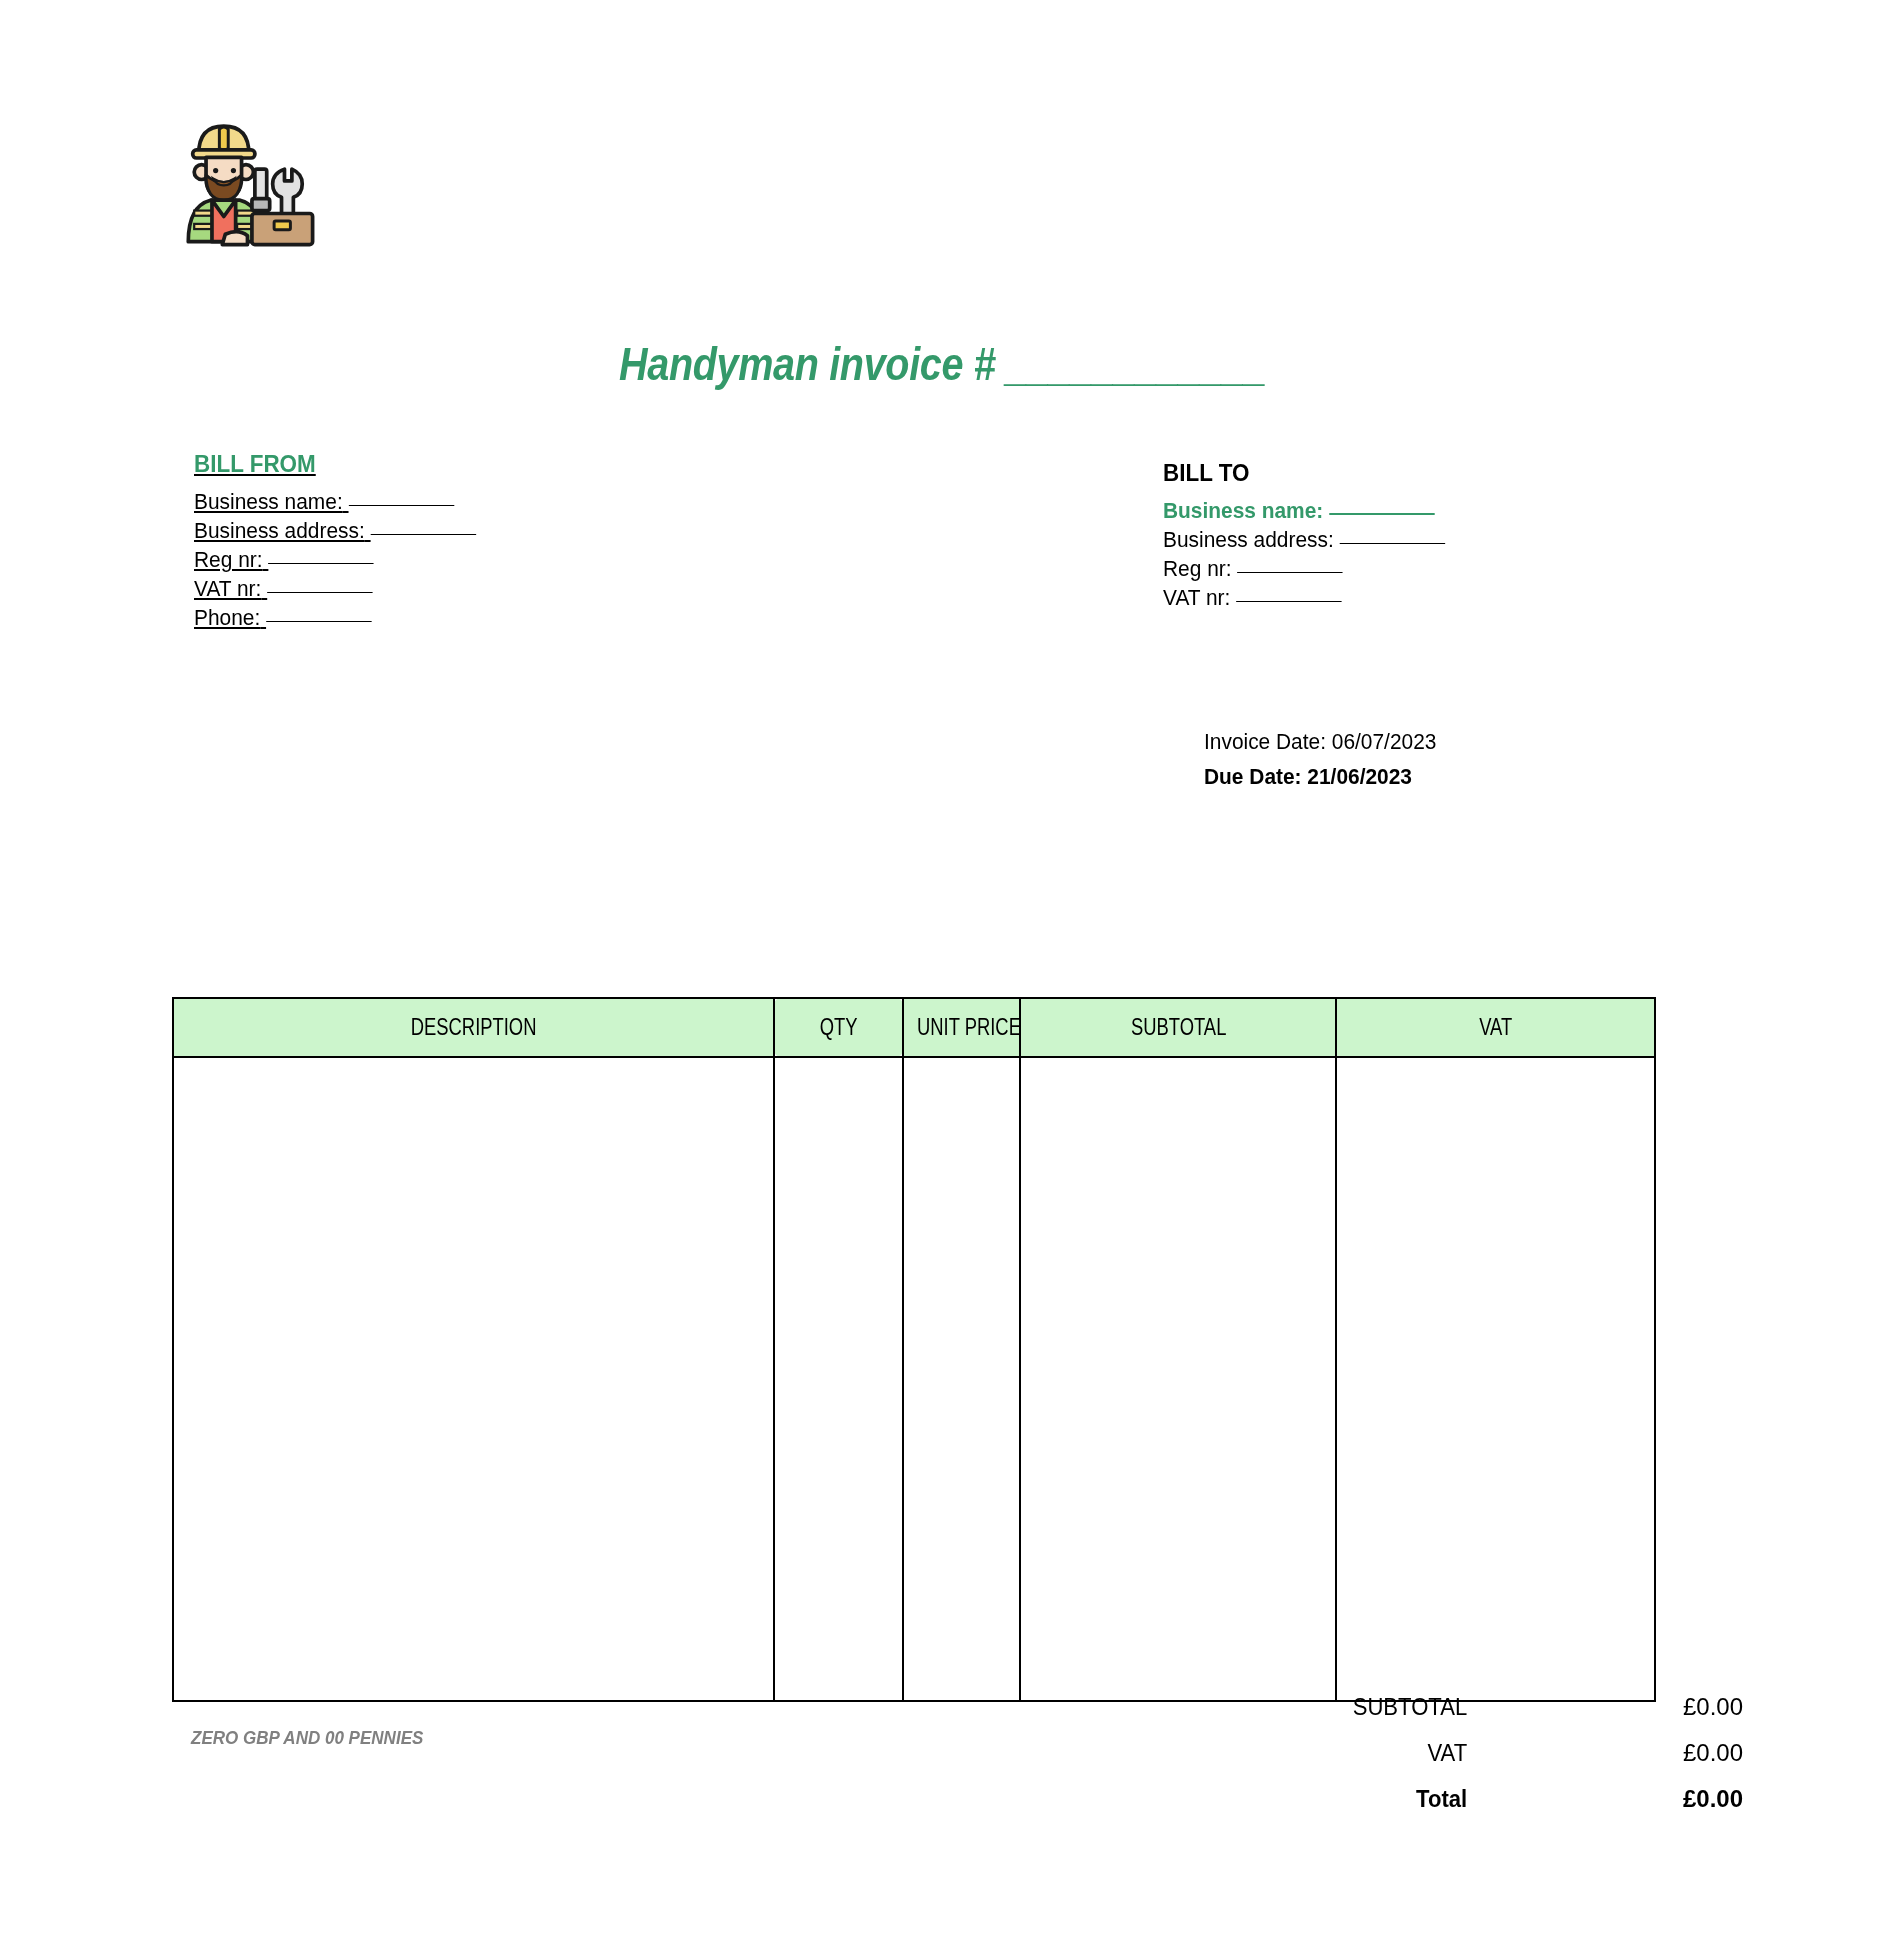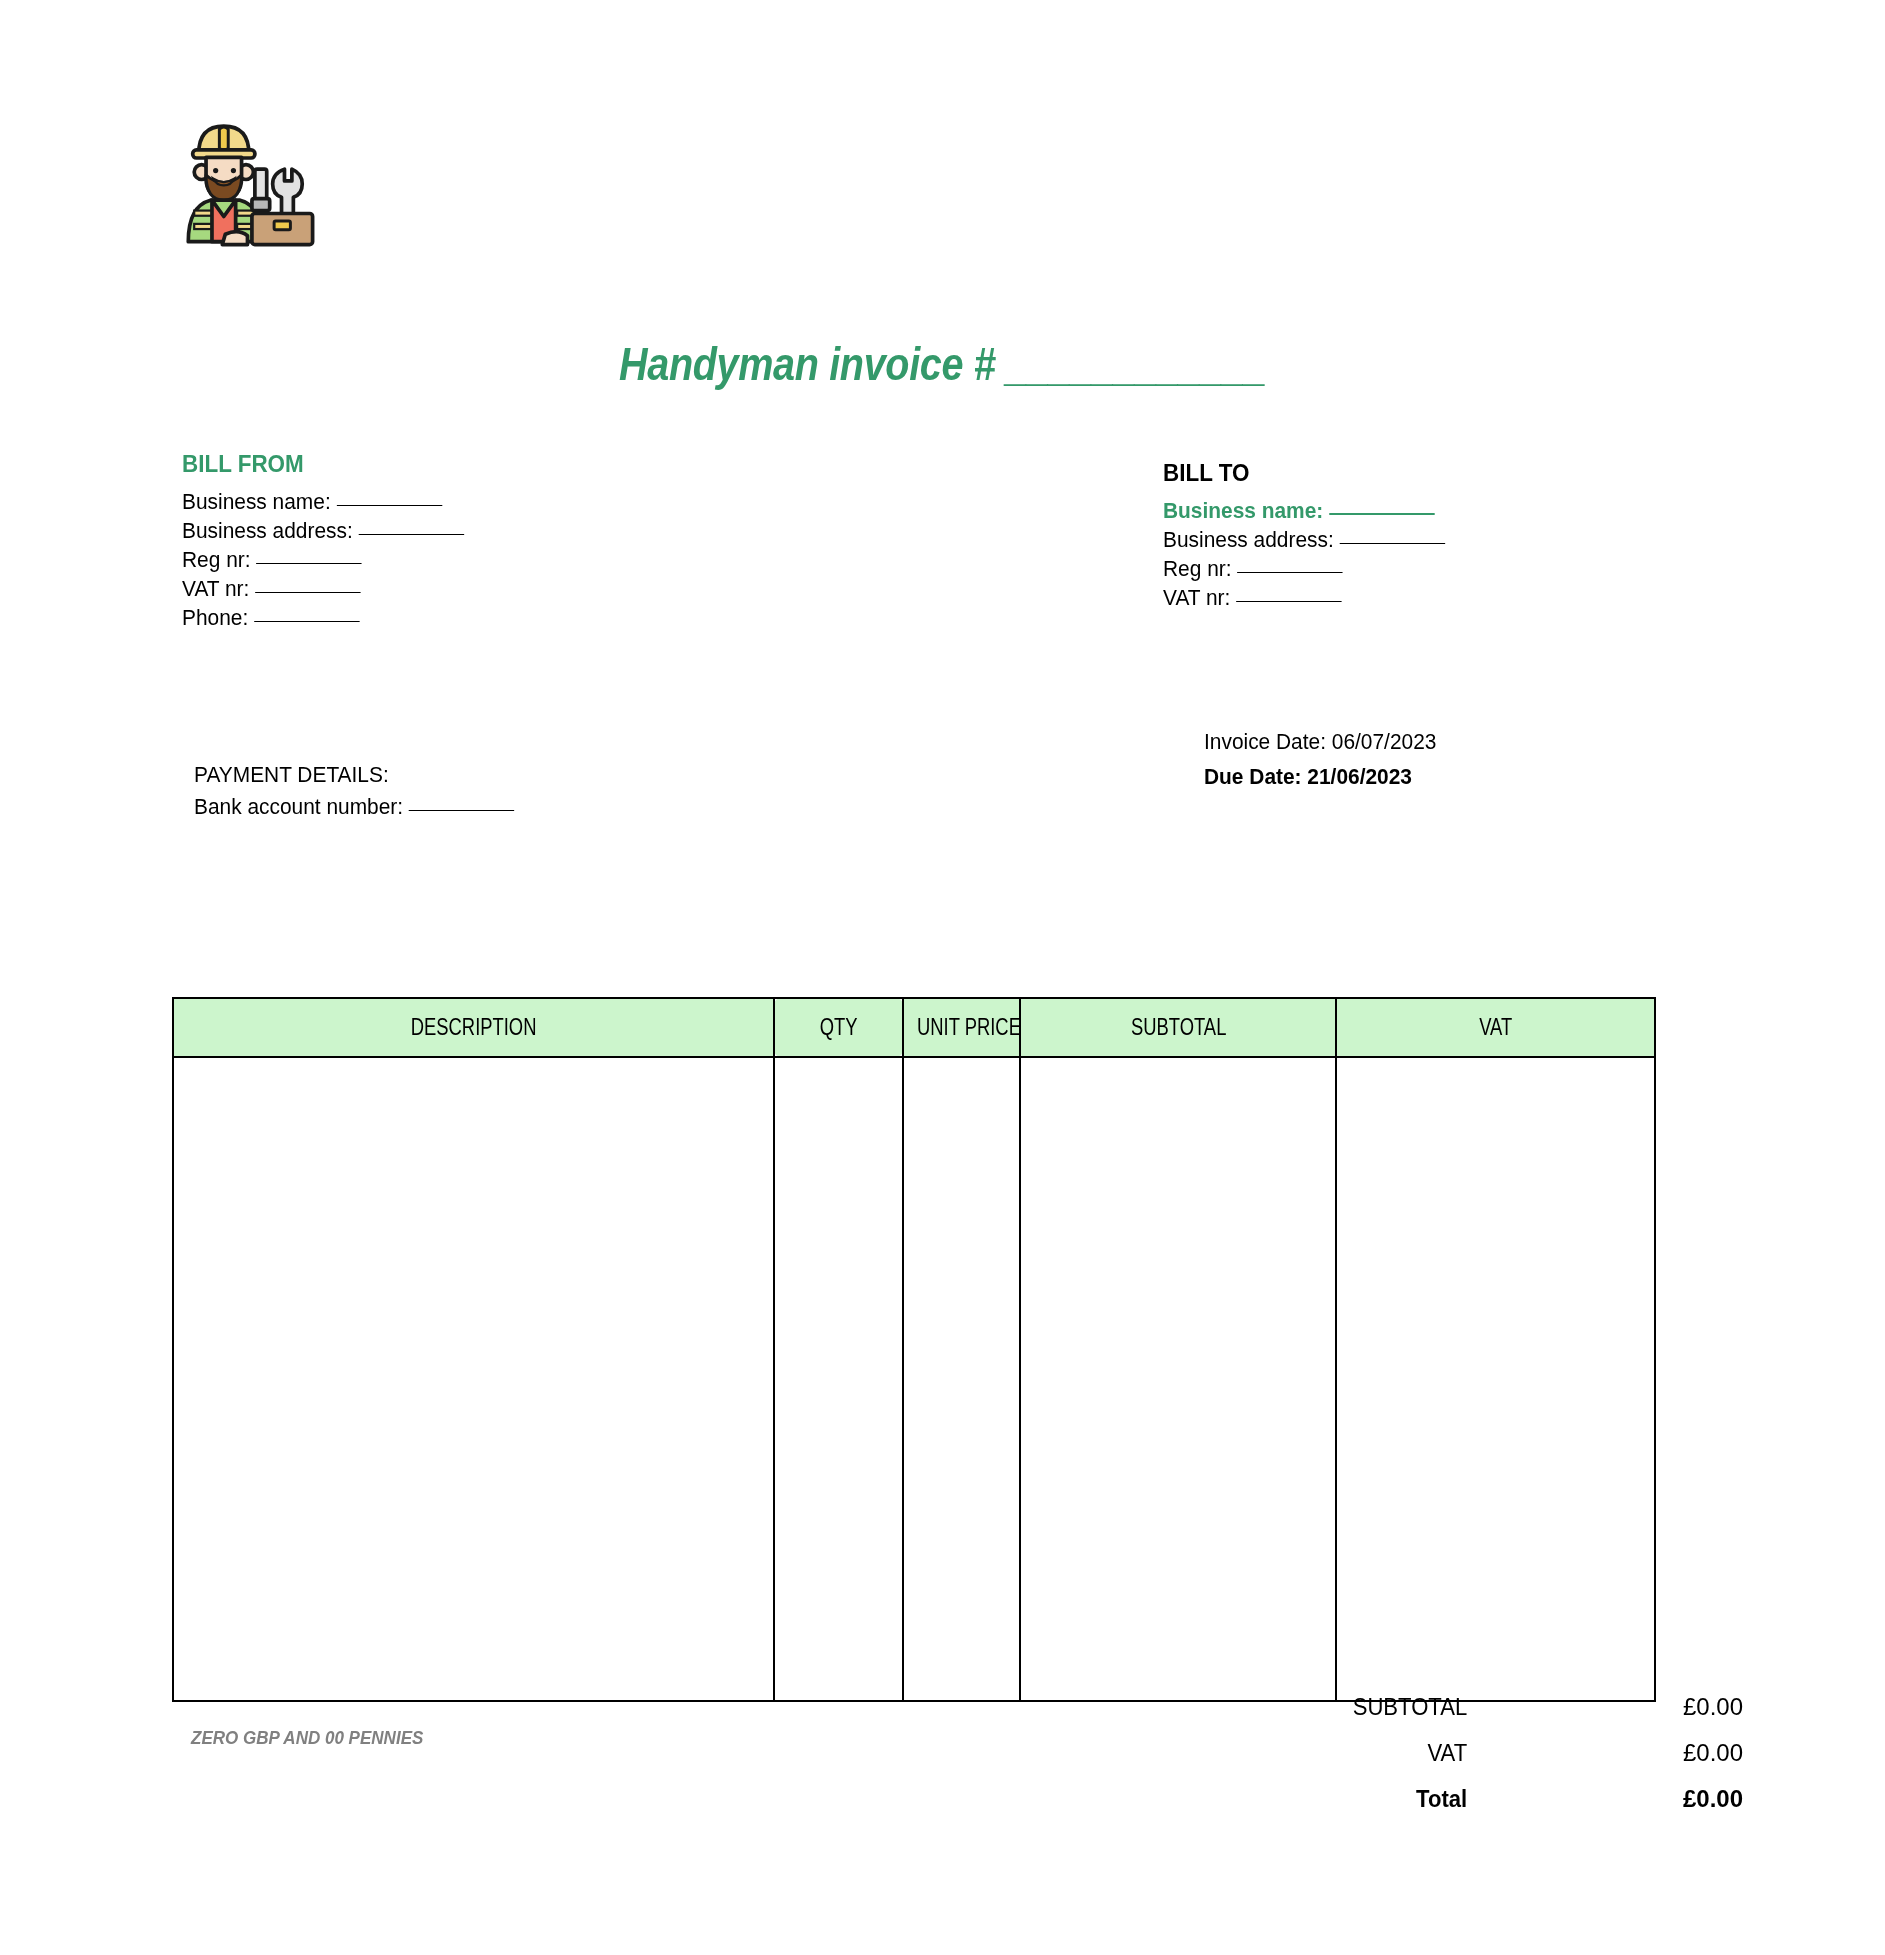--- a/index.html
+++ b/index.html
@@ -46,23 +46,24 @@
     color: #34996A;
     letter-spacing: -0.4px;
     transform: scaleX(0.86);
     transform-origin: center top;
     white-space: nowrap;
   }
 
   
   .col-left {
     position: absolute;
-    left: 182px;
+    left: 194px;
     top: 450px;
     width: 666px;
+    text-decoration: underline;
   }
   .col-right {
     position: absolute;
     left: 1163px;
     top: 450px;
     width: 666px;
     margin-top: 9px;
   }
 
   .section-head {
@@ -297,27 +298,20 @@
       <span>VAT nr:</span>
       <span class="blank"></span>
     </div>
   </div>
 
   <div class="dates">
     <div class="date-line">Invoice Date: 06/07/2023</div>
     <div class="date-line bold">Due Date: 21/06/2023</div>
   </div>
 
-  <div class="payment">
-    <div class="field-line">PAYMENT DETAILS:</div>
-    <div class="field-line">
-      <span>Bank account number:</span>
-      <span class="blank"></span>
-    </div>
-  </div>
 
   <table class="inv-table">
     <thead>
       <tr>
         <th class="c-desc"><span>DESCRIPTION</span></th>
         <th class="c-qty"><span>QTY</span></th>
         <th class="c-unit"><span>UNIT PRICE</span></th>
         <th class="c-sub"><span>SUBTOTAL</span></th>
         <th class="c-vat"><span>VAT</span></th>
       </tr>

